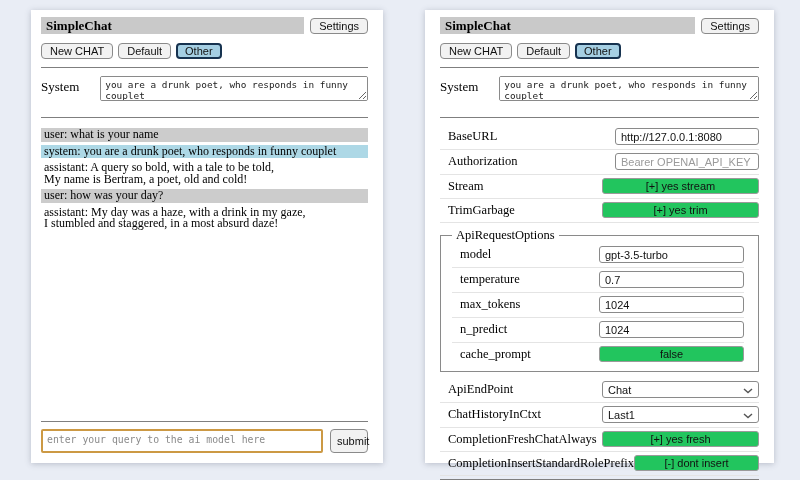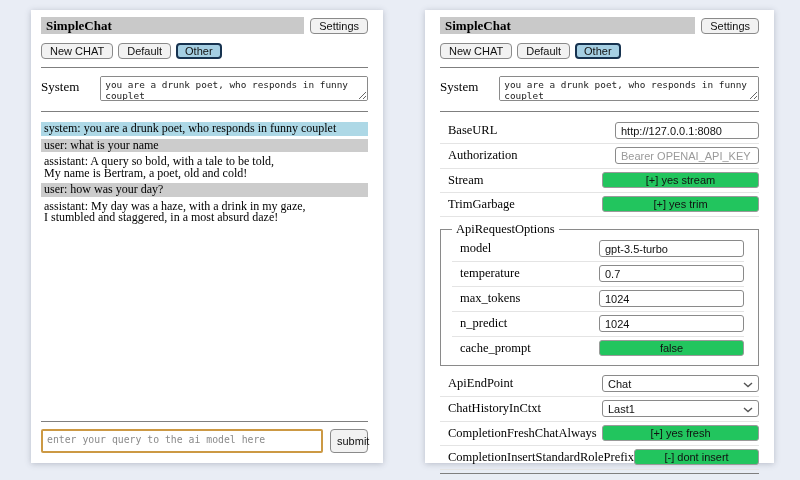--- a/index.html
+++ b/index.html
@@ -26,21 +26,21 @@
     font: 11px "Liberation Sans", sans-serif; color: #111;
     background: #f2f2f2; border: 1px solid #8a8a8a; border-radius: 4px;
     padding: 1px 8px; cursor: pointer; white-space: nowrap;
   }
   .toolbar { display: flex; gap: 5px; margin-bottom: 5px; }
   .btn.selected { background: #a5cfe3; border: 2px solid #16324f; padding: 0 7px; }
 
   hr.divider { border: none; border-top: 1px solid #7f7f7f; margin: 3px 0 7px; }
 
   
-  .system-row { display: flex; gap: 21px; margin: 1px 0 7px; }
+  .system-row { display: flex; gap: 21px; margin: 1px 0 13px; }
   .system-label { font-size: 13px; padding-top: 3px; }
   .mono-area {
     flex: 1; height: 25px; border: 1px solid #8a8a8a; border-radius: 2px;
     font: 9.4px/11px "DejaVu Sans Mono", monospace; padding: 2px 4px; color: #1c1c1c;
     resize: both;
   }
 
   
   .chat-log { margin-top: 3px; }
   .msg {
@@ -116,22 +116,22 @@
     <hr class="divider">
 
     <div class="system-row">
       <span class="system-label">System</span>
       <textarea class="mono-area" style="">you are a drunk poet, who responds in funny couplet</textarea>
     </div>
 
     <hr class="divider">
 
     <div class="chat-log">
+      <div class="msg user">user: what is your name</div>
       <div class="msg system">system: you are a drunk poet, who responds in funny couplet</div>
-      <div class="msg user">user: what is your name</div>
       <div class="msg assistant">assistant: A query so bold, with a tale to be told,
 My name is Bertram, a poet, old and cold!</div>
       <div class="msg user">user: how was your day?</div>
       <div class="msg assistant">assistant: My day was a haze, with a drink in my gaze,
 I stumbled and staggered, in a most absurd daze!</div>
     </div>
 
     <div class="spacer"></div>
 
     <hr class="divider">

